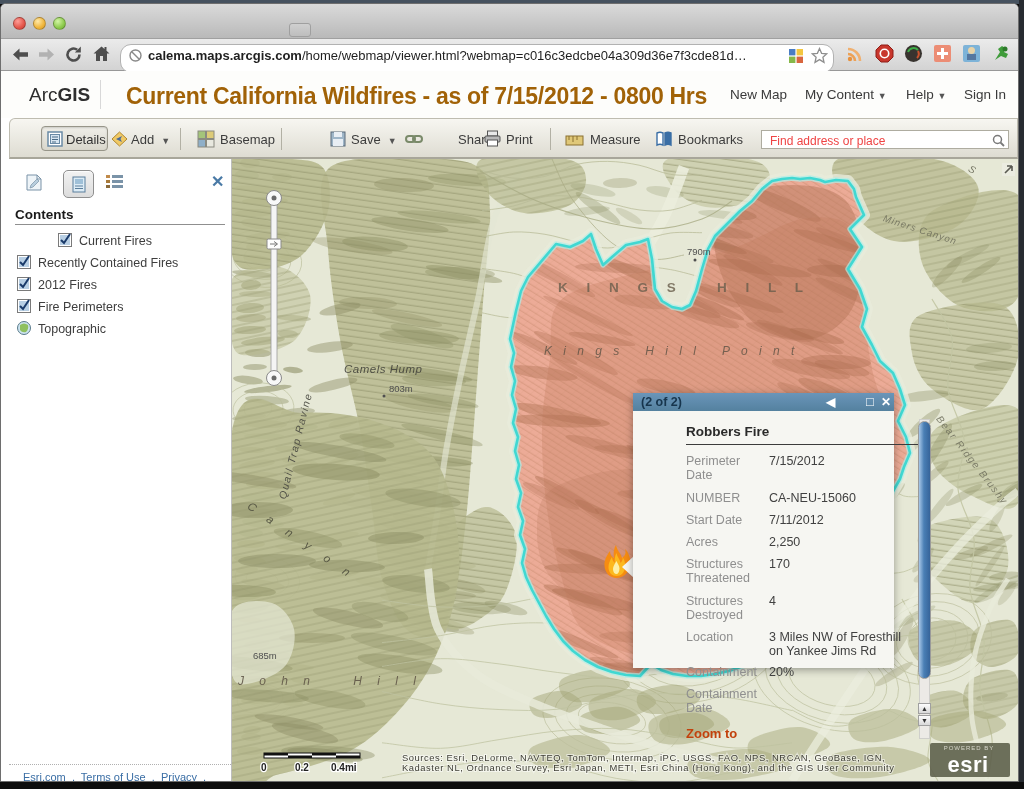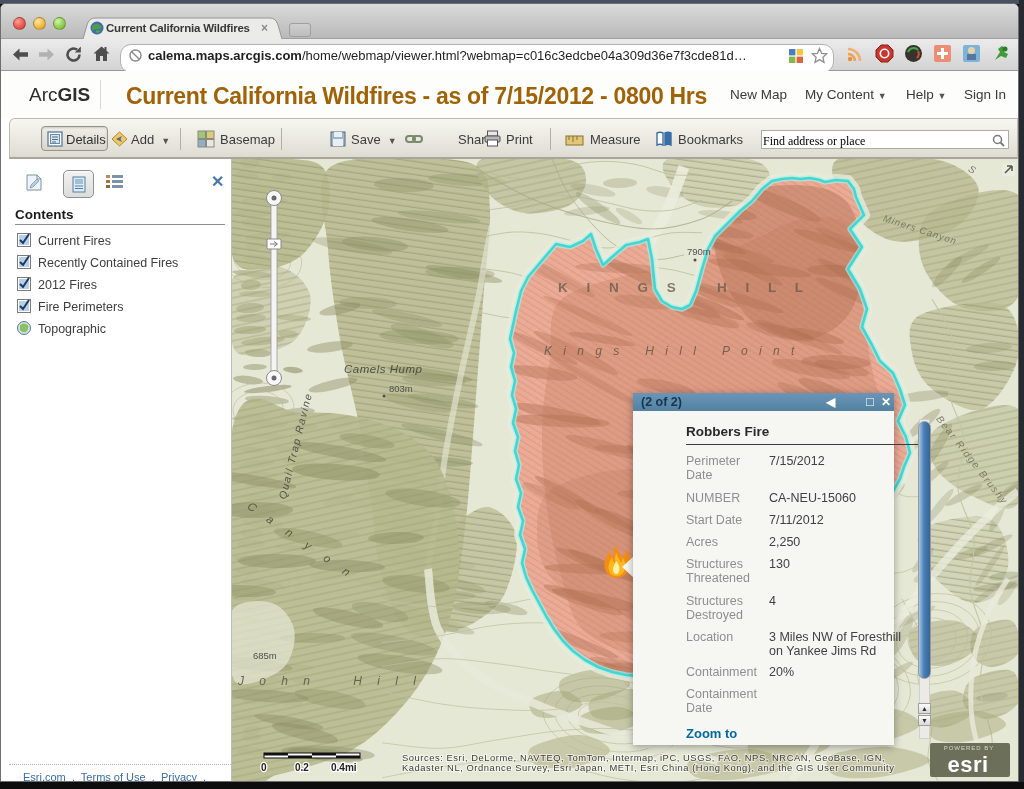--- a/index.html
+++ b/index.html
@@ -34,73 +34,61 @@
 .hlink { top:16px; font-size:13.5px; color:#3a3a3a; }
 .caret { font-size:9px; color:#555; }
 
 #toolbar { left:8px; top:114px; width:1009px; height:41px; background:linear-gradient(#f7f6f1,#dedcd2); border:1px solid #bebcb0; border-bottom:2px solid #a8a69a; border-radius:6px 0 0 0; }
 #toolbar .tbtxt { top:13px; font-size:13px; color:#3c3c3c; }
 #btn-details { left:19px; top:7px; width:67px; height:25px; border:1px solid #979589; border-radius:4px; background:linear-gradient(#efeee8,#d9d7cc); box-shadow:inset 0 1px 2px rgba(0,0,0,.15);margin-left:12px; }
 #btn-details span { position:absolute; left:24px; top:5px; font-size:13px; color:#333; }
 .tbsep { top:9px; width:1px; height:22px; background:#b2b0a4; }
 
 #findbox { left:751px; top:11px; width:248px; height:19px; background:#fff; border:1px solid #aeaca0; }
-#findbox span { position:absolute; left:1px; top:3px; font-size:12px; color:#000000;font-family:Liberation Serif, serif; }
+#findbox span { position:absolute; left:8px; top:3px; font-size:12px; color:#ef4444; }
 
 #sidebar { left:8px; top:155px; width:223px; height:623px; background:#fff; border-right:1px solid #bdbdbd; }
 .sicon { top:15px; }
 #sel-frame { left:54px; top:11px; width:31px; height:28px; border:1px solid #8f8f8f; border-radius:5px; background:linear-gradient(#f2f2f2,#dcdcdc); box-shadow:inset 0 1px 1px rgba(255,255,255,.8); }
 #side-x { left:202px; top:13px; color:#4a7aa6; font-size:16px; font-weight:bold; }
 #contents-h { left:6px; top:48px; font-size:13.5px; font-weight:bold; color:#1a1a1a; }
 #contents-line { left:6px; top:65px; width:210px; height:1px; background:#8f8f8f; }
 .cbrow { left:8px; font-size:12.5px; color:#3e3e3e; }
 .cbrow .cb { position:absolute; left:0; top:-1px; width:14px; height:14px; }
 .cbrow span { margin-left:21px; }
 #side-footer { left:8px; top:760px; width:222px; height:31px; background:#fff; border-top:1px dotted #b0b0b0; }
 #side-footer div { position:absolute; left:14px; font-size:11px; color:#3a6ea5; }
 
 #map { left:231px; top:155px; width:786px; height:623px; background:#e3e5d3; overflow:hidden; }
 
-#popup { left:632px; top:389px; width:261px; height:352px; background:#f6f6f2; box-shadow:0 2px 8px rgba(0,0,0,.35); }
+#popup { left:632px; top:389px; width:261px; height:275px; background:#f6f6f2; box-shadow:0 2px 8px rgba(0,0,0,.35); }
 #popup-hdr { position:absolute; left:0; top:0; width:261px; height:18px; background:linear-gradient(#6a95b9,#54819f); color:#17354d; font-size:12.5px; font-weight:bold; }
 #popup-hdr .t { position:absolute; left:8px; top:2px; }
 #popup-hdr .ic { position:absolute; top:2px; color:#fff; font-size:12px; }
 #popup-body { position:absolute; left:0; top:18px; width:261px; height:334px;margin-left:40px; }
 #pp-title { position:absolute; left:13px; top:13px; font-size:13.5px; font-weight:bold; color:#2a2a2a; }
 #pp-rule { position:absolute; left:13px; top:33px; width:232px; height:1px; background:#3c3c3c; }
 .pl { position:absolute; left:13px; font-size:12.5px; color:#8f8f8f; }
 .pv { position:absolute; left:96px; font-size:12.5px; color:#414141; }
-#pp-zoom { position:absolute; left:13px; top:315px; font-size:13px; font-weight:bold; color:#0369a1; }
+#pp-zoom { position:absolute; left:13px; top:315px; font-size:13px; font-weight:bold; color:#c2410c; }
 #pp-arrow { left:621px; top:552px; width:0; height:0; border-top:11px solid transparent; border-bottom:11px solid transparent; border-right:12px solid #f6f6f2; }
 
 #pp-sb { position:absolute; right:3px; top:8px; width:13px; height:320px; }
 #pp-thumb { position:absolute; left:0; top:2px; width:13px; height:258px; border:1px solid #9a9a9a; border-radius:7px; background:linear-gradient(90deg,#a8c7e8,#4a7fb5 45%,#36649a); }
 .sb-btn { position:absolute; left:0; width:13px; height:11px; background:linear-gradient(#fdfdfd,#d8d8d8); border:1px solid #a0a0a0; font-size:7px; color:#333; text-align:center; line-height:10px; }
 </style>
 </head>
 <body>
 <div class="abs" id="desktop-top"></div>
 <div class="abs" id="window">
 
   <div class="abs" id="titlebar">
     <div class="abs light" id="light-r"></div>
     <div class="abs light" id="light-y"></div>
     <div class="abs light" id="light-g"></div>
-    <div class="abs" id="tab">
-      <svg width="199" height="22" viewBox="0 0 199 22">
-        <path d="M0 22 L4 8 Q6 1 12 1 L187 1 Q193 1 195 8 L199 22" fill="#ebebea" stroke="#969696" stroke-width="1"></path>
-      </svg>
-      <svg class="abs" style="left:7px; top:4px;" width="14" height="14" viewBox="0 0 14 14">
-        <circle cx="7" cy="7" r="6.5" fill="#3d6ea5"></circle>
-        <path d="M2 5 Q5 2 8 3 Q11 4 12 7 Q9 9 6 8 Q3 10 2 9 Z" fill="#4f9b4f"></path>
-        <path d="M6 9 Q9 10 11 9 Q10 12 7 12 Q5 11 6 9 Z" fill="#59a359"></path>
-      </svg>
-      <span class="abs" id="tab-title">Current California Wildfires</span>
-      <span class="abs" id="tab-close">×</span>
-    </div>
     <div class="abs" id="newtab"></div>
     <div class="abs" style="left:83px; top:34.5px; width:197px; height:2px; background:#ebebea;"></div>
   </div>
 
   <div class="abs" id="navbar">
     <svg class="abs" style="left:11px; top:8px;" width="17" height="15" viewBox="0 0 17 15">
       <path d="M7.5 1.5 L1 7.5 L7.5 13.5 L7.5 9.7 L16 9.7 L16 5.3 L7.5 5.3 Z" fill="#4e4e4e"></path>
     </svg>
     <svg class="abs" style="left:37px; top:8px;" width="17" height="15" viewBox="0 0 17 15">
       <path d="M9.5 1.5 L16 7.5 L9.5 13.5 L9.5 9.7 L1 9.7 L1 5.3 L9.5 5.3 Z" fill="#b2b2b2"></path>
@@ -250,21 +238,21 @@
       <rect x="0" y="1" width="4" height="3" fill="#c08a4a"></rect>
         <rect x="6" y="1" width="11" height="3" fill="#7a93a8"></rect>
       <rect x="0" y="6" width="4" height="3" fill="#a87a3a"></rect>
         <rect x="6" y="6" width="11" height="3" fill="#7a93a8"></rect>
       <rect x="0" y="11" width="4" height="3" fill="#8a6a3a"></rect>
         <rect x="6" y="11" width="11" height="3" fill="#7a93a8"></rect>
     </svg>
     <span class="abs" id="side-x">✕</span>
     <span class="abs" id="contents-h">Contents</span>
     <div class="abs" id="contents-line"></div>
-    <div class="abs cbrow" style="top:75px;"><svg class="cb" viewBox="0 0 14 14">
+    <div class="abs cbrow" style="top:75px;margin-left:41px;"><svg class="cb" viewBox="0 0 14 14">
           <rect x="0.5" y="0.5" width="13" height="13" fill="#fff" stroke="#7a7a7a"></rect>
           <rect x="2" y="2" width="10" height="10" fill="#b8cfe4"></rect>
           <path d="M3 7 L6 10 L12 1" fill="none" stroke="#1a3a6a" stroke-width="2"></path>
         </svg><span>Current Fires</span></div>
     <div class="abs cbrow" style="top:97px;"><svg class="cb" viewBox="0 0 14 14">
           <rect x="0.5" y="0.5" width="13" height="13" fill="#fff" stroke="#7a7a7a"></rect>
           <rect x="2" y="2" width="10" height="10" fill="#b8cfe4"></rect>
           <path d="M3 7 L6 10 L12 1" fill="none" stroke="#1a3a6a" stroke-width="2"></path>
         </svg><span>Recently Contained Fires</span></div>
     <div class="abs cbrow" style="top:119px;"><svg class="cb" viewBox="0 0 14 14">
@@ -764,21 +752,21 @@
       <div class="abs" id="pp-rule"></div>
       <div class="pl" style="top:43px;">Perimeter<br>Date</div>
       <div class="pv" style="top:43px;">7/15/2012</div>
       <div class="pl" style="top:80px;">NUMBER</div>
       <div class="pv" style="top:80px;">CA-NEU-15060</div>
       <div class="pl" style="top:102px;">Start Date</div>
       <div class="pv" style="top:102px;">7/11/2012</div>
       <div class="pl" style="top:124px;">Acres</div>
       <div class="pv" style="top:124px;">2,250</div>
       <div class="pl" style="top:146px;">Structures<br>Threatened</div>
-      <div class="pv" style="top:146px;">130</div>
+      <div class="pv" style="top:146px;">170</div>
       <div class="pl" style="top:183px;">Structures<br>Destroyed</div>
       <div class="pv" style="top:183px;">4</div>
       <div class="pl" style="top:219px;">Location</div>
       <div class="pv" style="top:219px;">3 Miles NW of Foresthill<br>on Yankee Jims Rd</div>
       <div class="pl" style="top:254px;">Containment</div>
       <div class="pv" style="top:254px;">20%</div>
       <div class="pl" style="top:276px;">Containment<br>Date</div>
       <div id="pp-zoom">Zoom to</div>
       <div id="pp-sb">
         <div style="position:absolute; left:1px; top:0; width:11px; height:320px; background:#eceae6; border:1px solid #cfcfcb;"></div>

